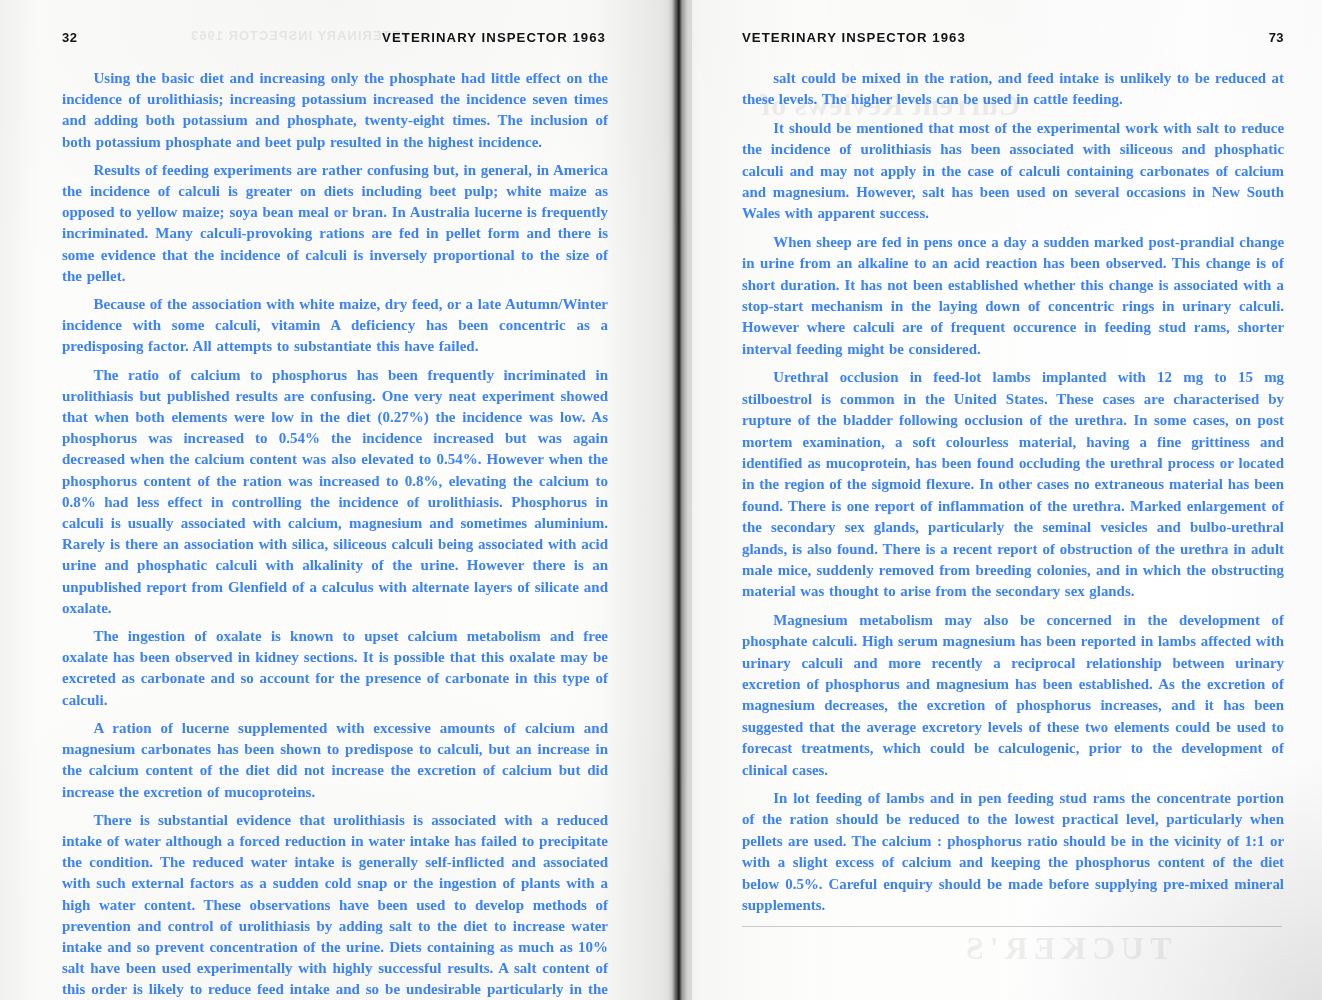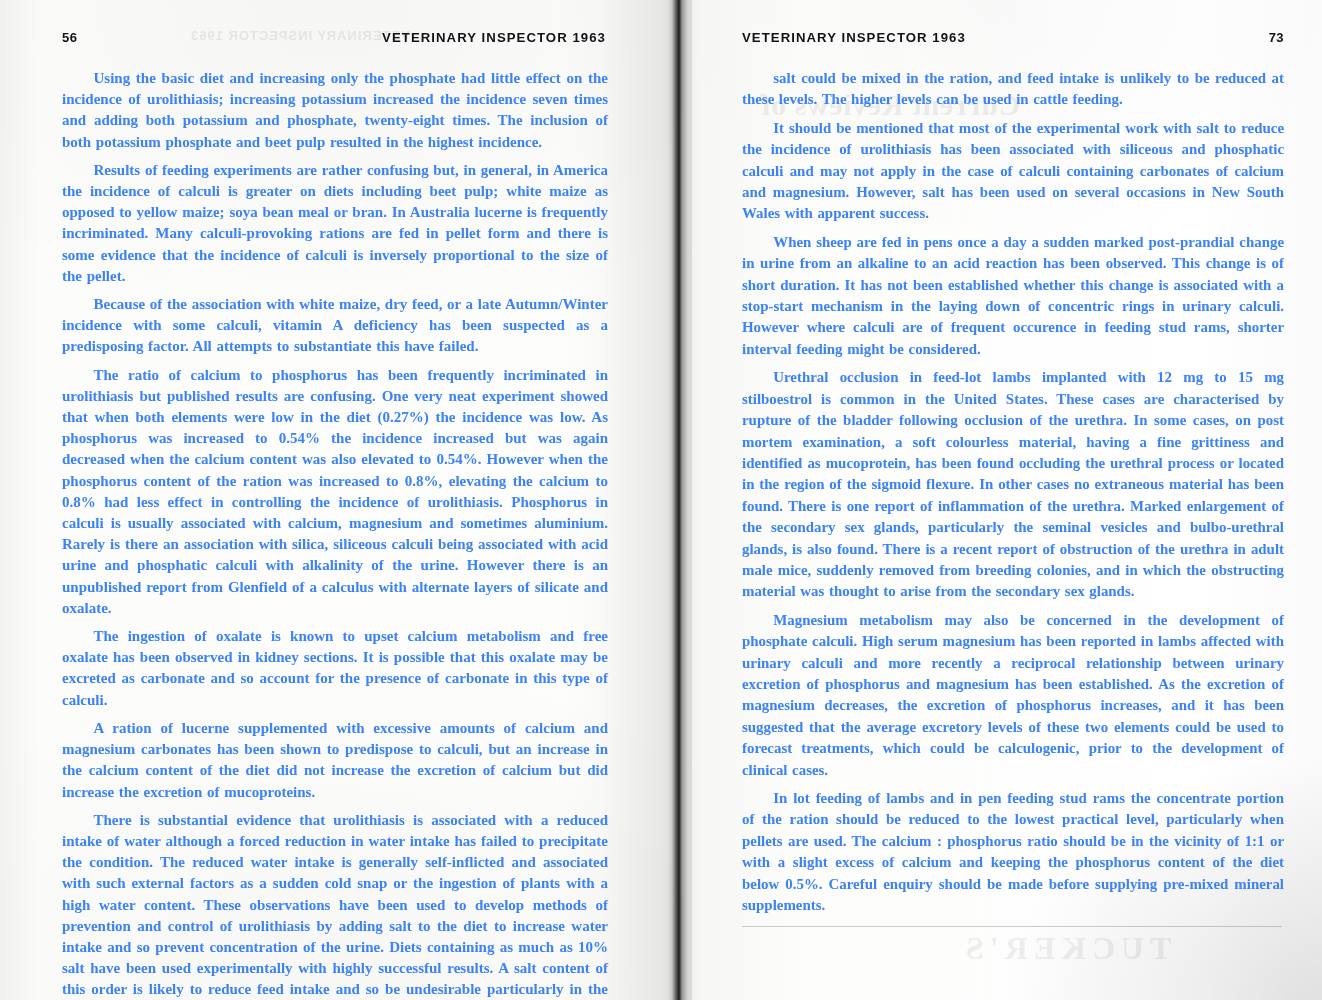--- a/index.html
+++ b/index.html
@@ -209,27 +209,27 @@
 
   <div class="ghost" style="left:190px; top:28px; font-size:13px;">VETERINARY INSPECTOR 1963</div>
   <div class="ghost ghost-serif" style="left:760px; top:88px; font-size:30px;">Current Reviews of</div>
   <div class="ghost ghost-serif" style="left:960px; top:930px; font-size:32px; letter-spacing:6px;">TUCKER'S</div>
 
   <div class="gutter-shadow"></div>
   <div class="gutter"></div>
 
   <div class="page left">
     <div class="header-row">
-      <span class="folio">56</span>
+      <span class="folio">32</span>
       <span class="run-head">VETERINARY INSPECTOR 1963</span>
     </div>
     <div class="body-col">
       <p>Using the basic diet and increasing only the phosphate had little effect on the incidence of urolithiasis; increasing potassium increased the incidence seven times and adding both potassium and phosphate, twenty-eight times. The inclusion of both potassium phosphate and beet pulp resulted in the highest incidence.</p>
       <p>Results of feeding experiments are rather confusing but, in general, in America the incidence of calculi is greater on diets including beet pulp; white maize as opposed to yellow maize; soya bean meal or bran. In Australia lucerne is frequently incriminated. Many calculi-provoking rations are fed in pellet form and there is some evidence that the incidence of calculi is inversely proportional to the size of the pellet.</p>
-      <p>Because of the association with white maize, dry feed, or a late Autumn/Winter incidence with some calculi, vitamin A deficiency has been suspected as a predisposing factor. All attempts to substantiate this have failed.</p>
+      <p>Because of the association with white maize, dry feed, or a late Autumn/Winter incidence with some calculi, vitamin A deficiency has been concentric as a predisposing factor. All attempts to substantiate this have failed.</p>
       <p>The ratio of calcium to phosphorus has been frequently incriminated in urolithiasis but published results are confusing. One very neat experiment showed that when both elements were low in the diet (0.27%) the incidence was low. As phosphorus was increased to 0.54% the incidence increased but was again decreased when the calcium content was also elevated to 0.54%. However when the phosphorus content of the ration was increased to 0.8%, elevating the calcium to 0.8% had less effect in controlling the incidence of urolithiasis. Phosphorus in calculi is usually associated with calcium, magnesium and sometimes aluminium. Rarely is there an association with silica, siliceous calculi being associated with acid urine and phosphatic calculi with alkalinity of the urine. However there is an unpublished report from Glenfield of a calculus with alternate layers of silicate and oxalate.</p>
       <p>The ingestion of oxalate is known to upset calcium metabolism and free oxalate has been observed in kidney sections. It is possible that this oxalate may be excreted as carbonate and so account for the presence of carbonate in this type of calculi.</p>
       <p>A ration of lucerne supplemented with excessive amounts of calcium and magnesium carbonates has been shown to predispose to calculi, but an increase in the calcium content of the diet did not increase the excretion of calcium but did increase the excretion of mucoproteins.</p>
       <p>There is substantial evidence that urolithiasis is associated with a reduced intake of water although a forced reduction in water intake has failed to precipitate the condition. The reduced water intake is generally self-inflicted and associated with such external factors as a sudden cold snap or the ingestion of plants with a high water content. These observations have been used to develop methods of prevention and control of urolithiasis by adding salt to the diet to increase water intake and so prevent concentration of the urine. Diets containing as much as 10% salt have been used experimentally with highly successful results. A salt content of this order is likely to reduce feed intake and so be undesirable particularly in the feeding of stud rams.</p>
 
     </div>
   </div>
 
   <div class="page right">
     <div class="header-row">

